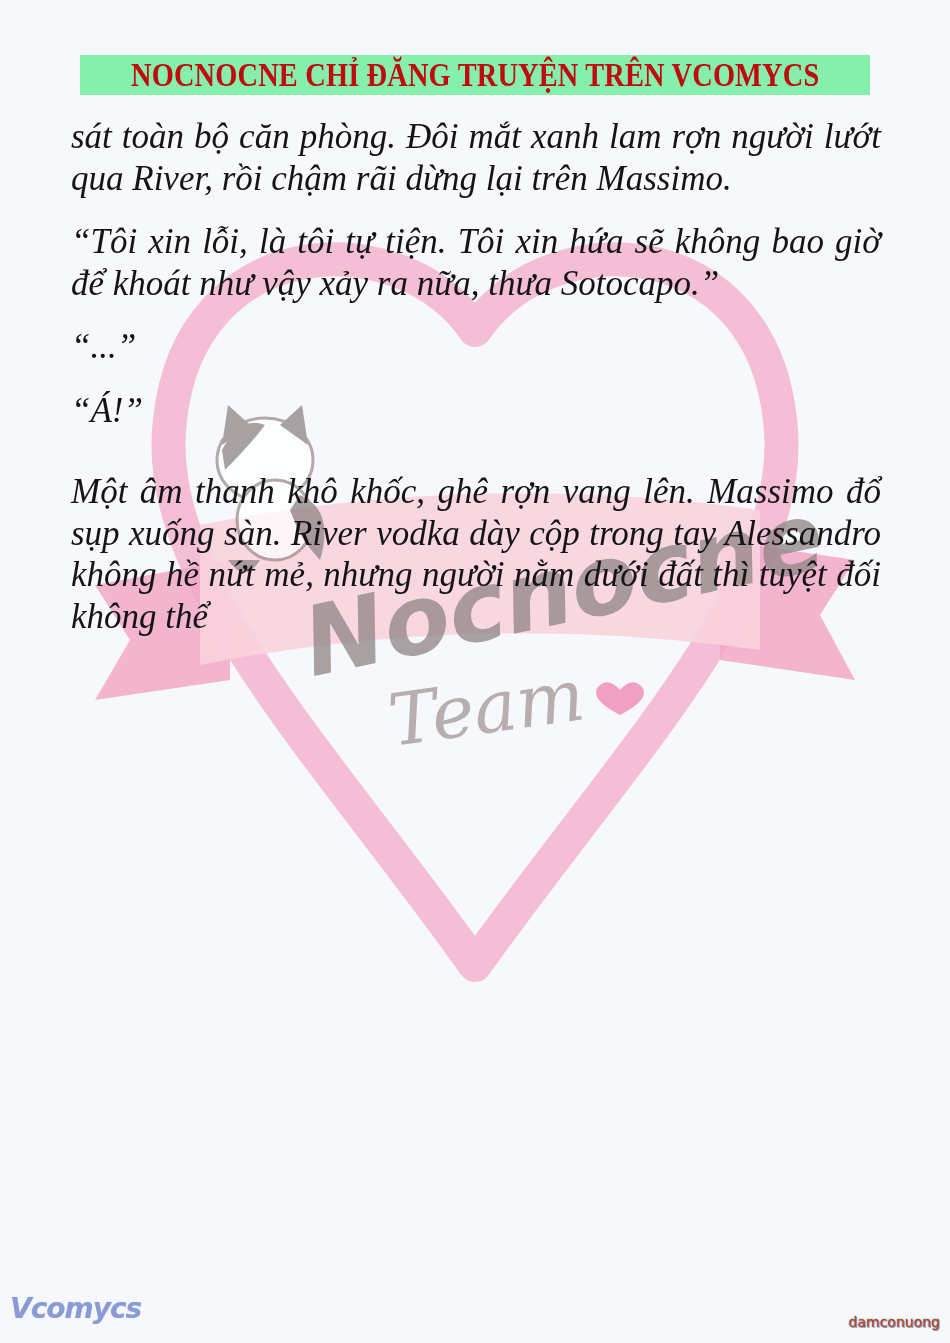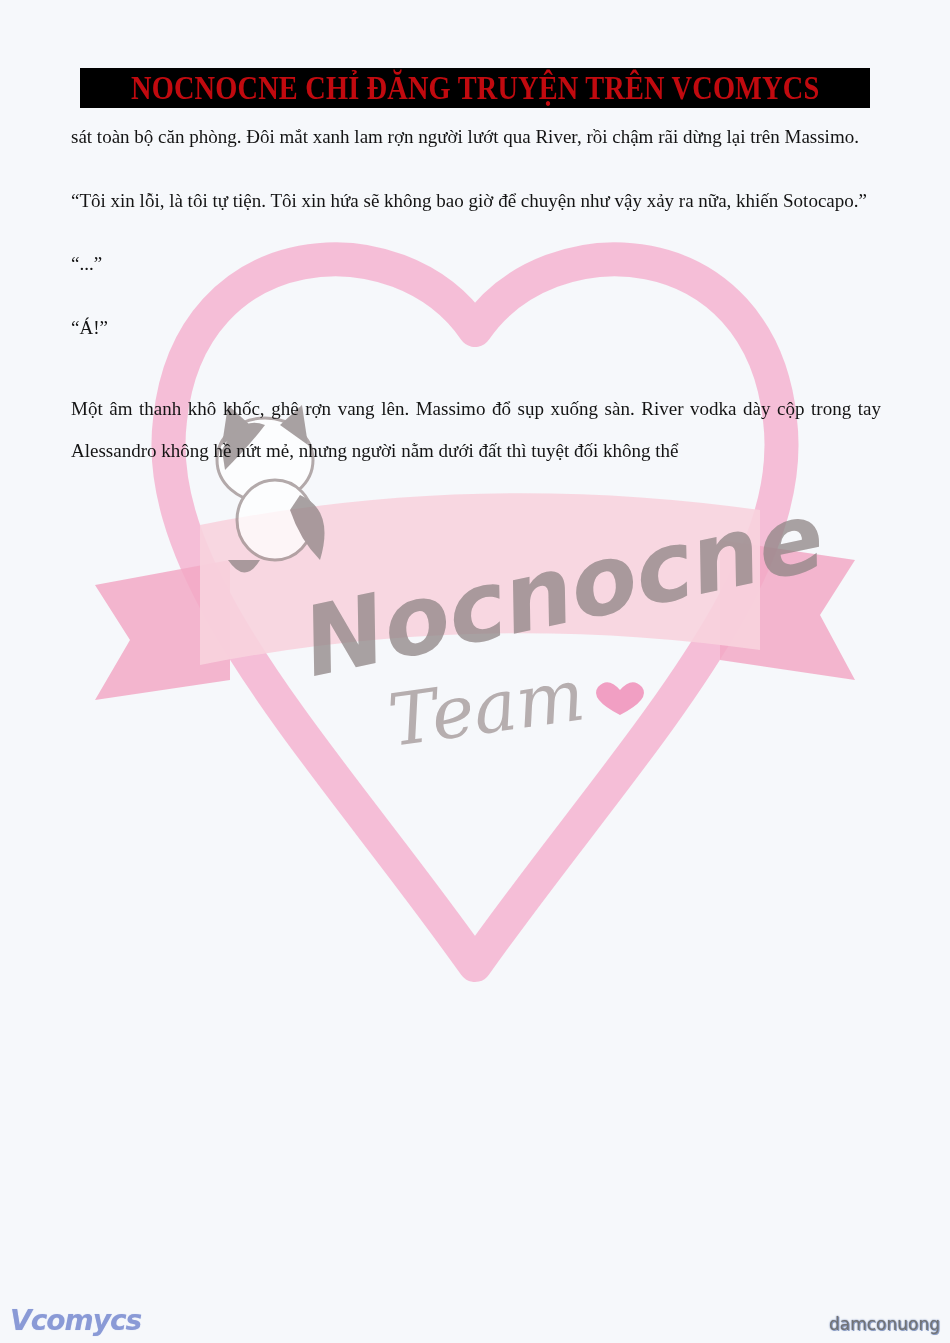--- a/index.html
+++ b/index.html
@@ -5,46 +5,44 @@
     html, body { margin: 0; padding: 0; }
     body {
       width: 950px; height: 1343px; overflow: hidden;
       background: #f6f8fb;
       position: relative;
       font-family: "Liberation Serif", "DejaVu Serif", serif;
     }
     .watermark { position: absolute; left: 0; top: 0; width: 950px; height: 1343px; z-index: 0; pointer-events: none; }
     .header {
       position: absolute; left: 80px; top: 55px; width: 790px; height: 40px;
-      background: #000000;
+      background: #86efac;
       display: flex; align-items: center; justify-content: center;
       z-index: 2;
-      margin-top: 13px;
     }
     .header-text {
       color: #c10a0f; font-weight: bold; font-size: 33px; letter-spacing: 0.2px;
       transform: scaleX(0.86); white-space: nowrap;
       font-family: "Liberation Serif", "DejaVu Serif", serif;
     }
     .content {
       position: absolute; left: 71px; top: 116px; width: 810px; z-index: 2;
-      color: #141414; font-size: 19px; line-height: 41.5px;
+      color: #141414; font-size: 35px; line-height: 41.5px; font-style: italic;
     }
     .para { margin: 0 0 22px 0; text-align: justify; }
     .para.single { margin-bottom: 40px; }
     .footer-logo {
       position: absolute; left: 10px; top: 1292px; z-index: 2;
       font-family: "DejaVu Sans", sans-serif; font-style: italic; font-weight: bold;
       font-size: 28px; color: #8a9ad6; letter-spacing: -1px;
       text-shadow: 0 0 1px #c6cfee;
-      margin-top: 12px;
     }
     .footer-credit {
       position: absolute; right: 10px; top: 1314px; z-index: 2;
-      font-family: "DejaVu Sans", sans-serif; font-size: 17px; color: #737373;
+      font-family: "DejaVu Sans", sans-serif; font-size: 14px; color: #c2410c;
       text-shadow: 0 0 2px #7d8fb8, 0 0 1px #7d8fb8, 1px 1px 0 #8ea0c6;
     }
   </style>
 </head>
 <body>
 
 <svg class="watermark" viewBox="0 0 950 1343">
 
   <path d="M475 330 C 400 220, 190 230, 170 420 C 150 580, 330 760, 475 965 C 620 760, 800 580, 780 420 C 760 230, 550 220, 475 330 Z" fill="none" stroke="#f4b4d0" stroke-width="34" stroke-linejoin="round" opacity="0.85"></path>
 
@@ -65,20 +63,20 @@
   <text x="390" y="735" font-family="DejaVu Serif, serif" font-style="italic" font-size="72" fill="#9c9090" opacity="0.7" transform="rotate(-8 470 720)">Team</text>
   <path d="M620 690 q -12 -14 -22 -3 q -9 12 22 28 q 31 -16 22 -28 q -10 -11 -22 3 Z" fill="#f08fb8" opacity="0.85"></path>
 </svg>
 
 <div class="header">
   <span class="header-text">NOCNOCNE CHỈ ĐĂNG TRUYỆN TRÊN VCOMYCS</span>
 </div>
 
 <div class="content">
   <p class="para">sát toàn bộ căn phòng. Đôi mắt xanh lam rợn người lướt qua River, rồi chậm rãi dừng lại trên Massimo.</p>
-  <p class="para">“Tôi xin lỗi, là tôi tự tiện. Tôi xin hứa sẽ không bao giờ để chuyện như vậy xảy ra nữa, khiến Sotocapo.”</p>
+  <p class="para">“Tôi xin lỗi, là tôi tự tiện. Tôi xin hứa sẽ không bao giờ để khoát như vậy xảy ra nữa, thưa Sotocapo.”</p>
   <p class="para">“...”</p>
   <p class="para single">“Á!”</p>
   <p class="para">Một âm thanh khô khốc, ghê rợn vang lên. Massimo đổ sụp xuống sàn. River vodka dày cộp trong tay Alessandro không hề nứt mẻ, nhưng người nằm dưới đất thì tuyệt đối không thể</p>
 </div>
 
 <div class="footer-logo">Vcomycs</div>
 <div class="footer-credit">damconuong</div>
 
 </body></html>

